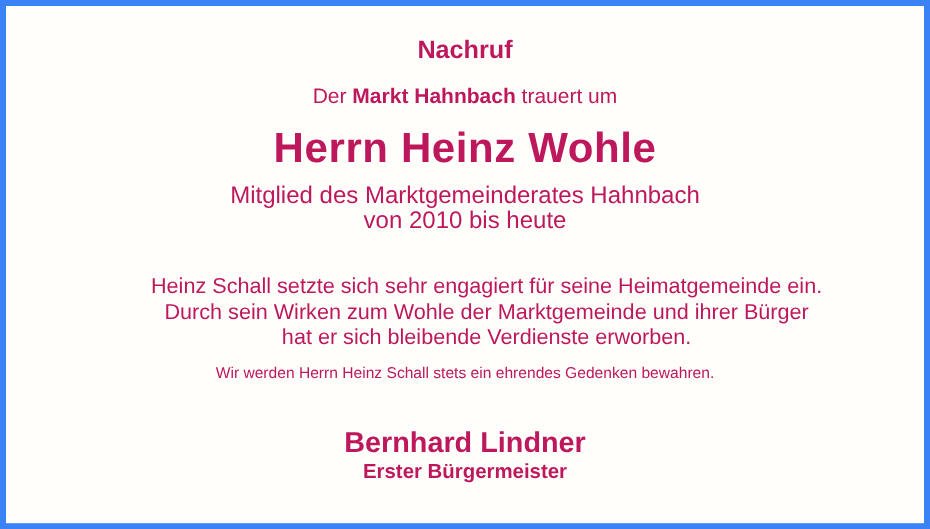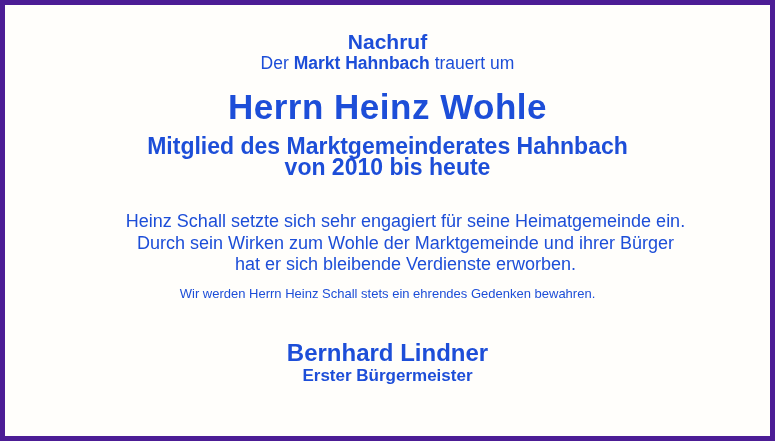--- a/index.html
+++ b/index.html
@@ -10,49 +10,50 @@
   body {
     width: 775px;
     height: 441px;
     font-family: "Liberation Sans", sans-serif;
   }
   .notice {
     box-sizing: border-box;
     width: 775px;
     height: 441px;
     background: #fffefb;
-    border: 5px solid #4c1d95;
-    color: #1d4ed8;
+    border: 5px solid #3b82f6;
+    color: #be185d;
     text-align: center;
     padding-top: 25px;
     overflow: hidden;
   }
   .title {
     font-size: 21px;
     font-weight: bold;
     line-height: 23px;
     margin: 0;
   }
   .intro {
     font-size: 17.5px;
     line-height: 20px;
+    margin-top: 17px;
   }
   .intro .b {
     font-weight: bold;
   }
   .deceased-name {
     font-size: 35px;
     font-weight: bold;
     line-height: 38px;
     margin-top: 15px;
     letter-spacing: 0.5px;
   }
   .role {
-    font-size: 23px;
-    font-weight: bold;
+    font-size: 20px;
+    font-weight: normal;
     line-height: 21px;
     margin-top: 10px;
   }
   .role div {
     margin: 0;
   }
   .body-text {
     font-size: 18px;
     line-height: 21.5px;
     margin-top: 33px;

